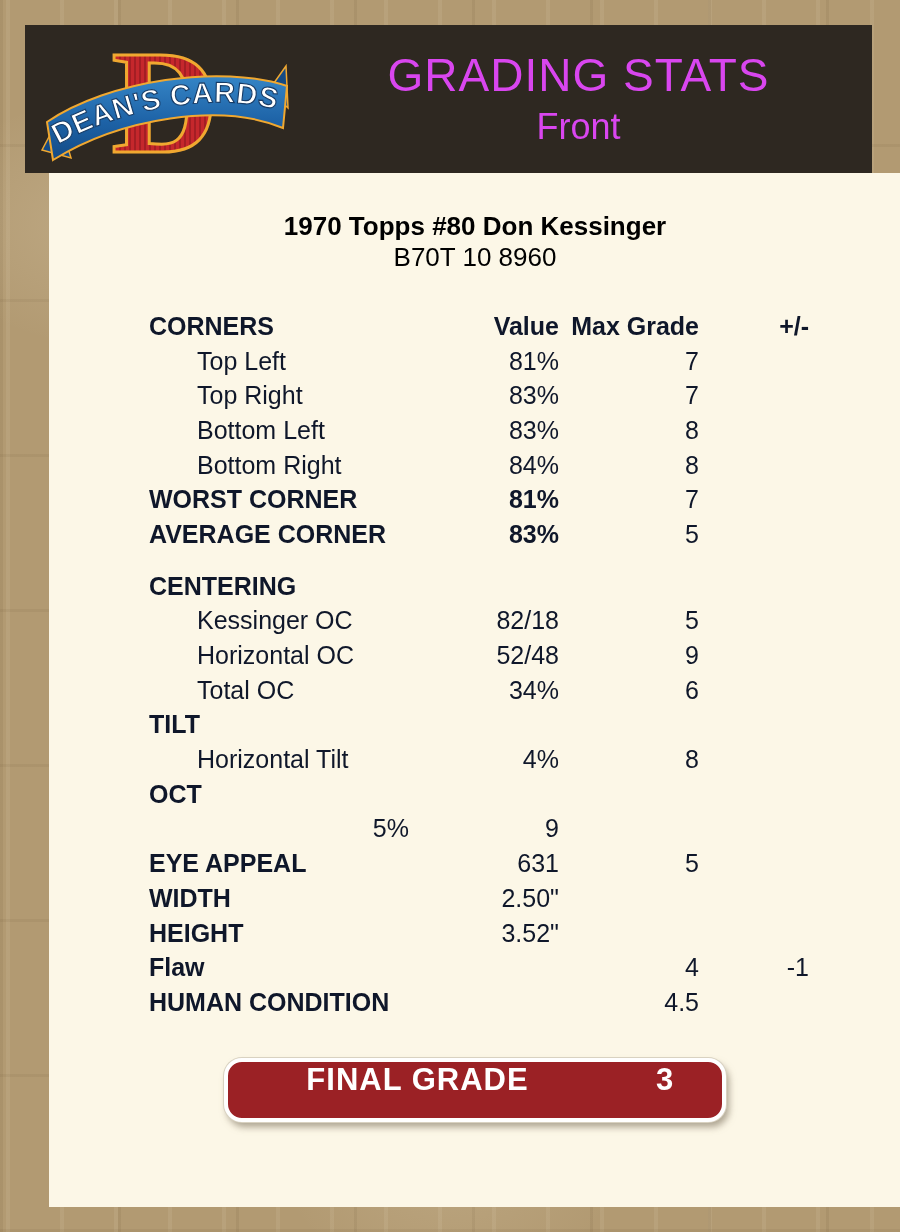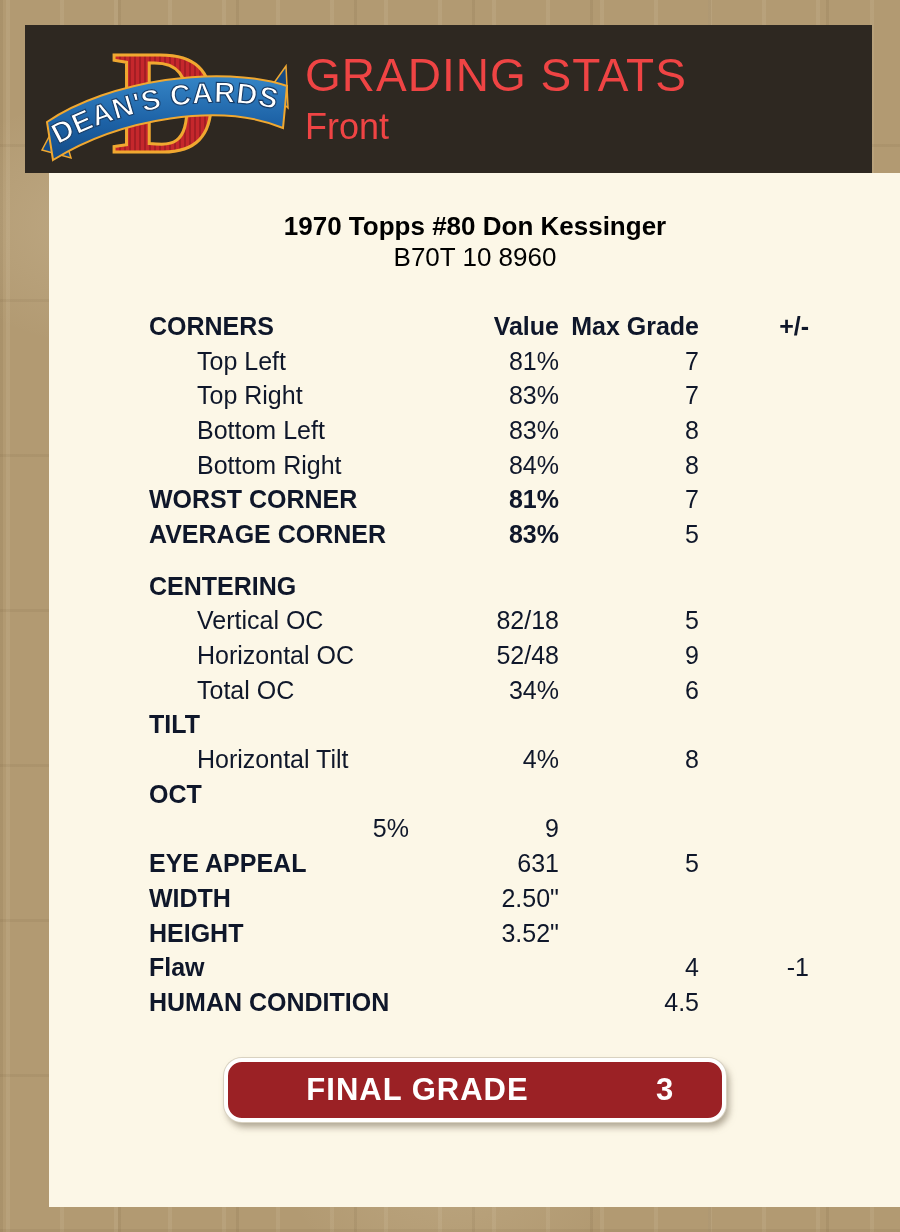--- a/index.html
+++ b/index.html
@@ -36,23 +36,23 @@
     flex: 0 0 280px;
     display: flex;
     justify-content: center;
     align-items: center;
     height: 100%;
   }
   .titles {
     flex: 1 1 auto;
     display: flex;
     flex-direction: column;
-    align-items: flex-start;
+    align-items: center;
     justify-content: center;
-    color: #ef4444;
+    color: #d946ef;
     padding-right: 20px;
   }
   .main-title {
     font-size: 46px;
     font-weight: 400;
     letter-spacing: 1px;
     line-height: 1.1;
   }
   .sub-title {
     font-size: 36px;
@@ -103,21 +103,21 @@
   
   .final-grade {
     width: 502px;
     height: 64px;
     margin: 38px auto 0 auto;
     background: #9b2125;
     border: 4px solid #ffffff;
     border-radius: 18px;
     box-shadow: 0 0 0 1px #d9d2c1, 3px 5px 7px rgba(120,108,88,0.6);
     display: flex;
-    align-items: center;
+    align-items: flex-start;
     cursor: pointer;
   }
   .fg-label {
     flex: 1;
     text-align: center;
     color: #ffffff;
     font-size: 31px;
     font-weight: bold;
     letter-spacing: 1px;
   }
@@ -222,21 +222,21 @@
   </div>
 
   <div class="row gap-before">
     <div class="c label bold">CENTERING</div>
     <div class="c value"></div>
     <div class="c max"></div>
     <div class="c pm"></div>
   </div>
 
   <div class="row">
-    <div class="c label indent">Vertical OC</div>
+    <div class="c label indent">Kessinger OC</div>
     <div class="c value">82/18</div>
     <div class="c max">5</div>
     <div class="c pm"></div>
   </div>
 
   <div class="row">
     <div class="c label indent">Horizontal OC</div>
     <div class="c value">52/48</div>
     <div class="c max">9</div>
     <div class="c pm"></div>

